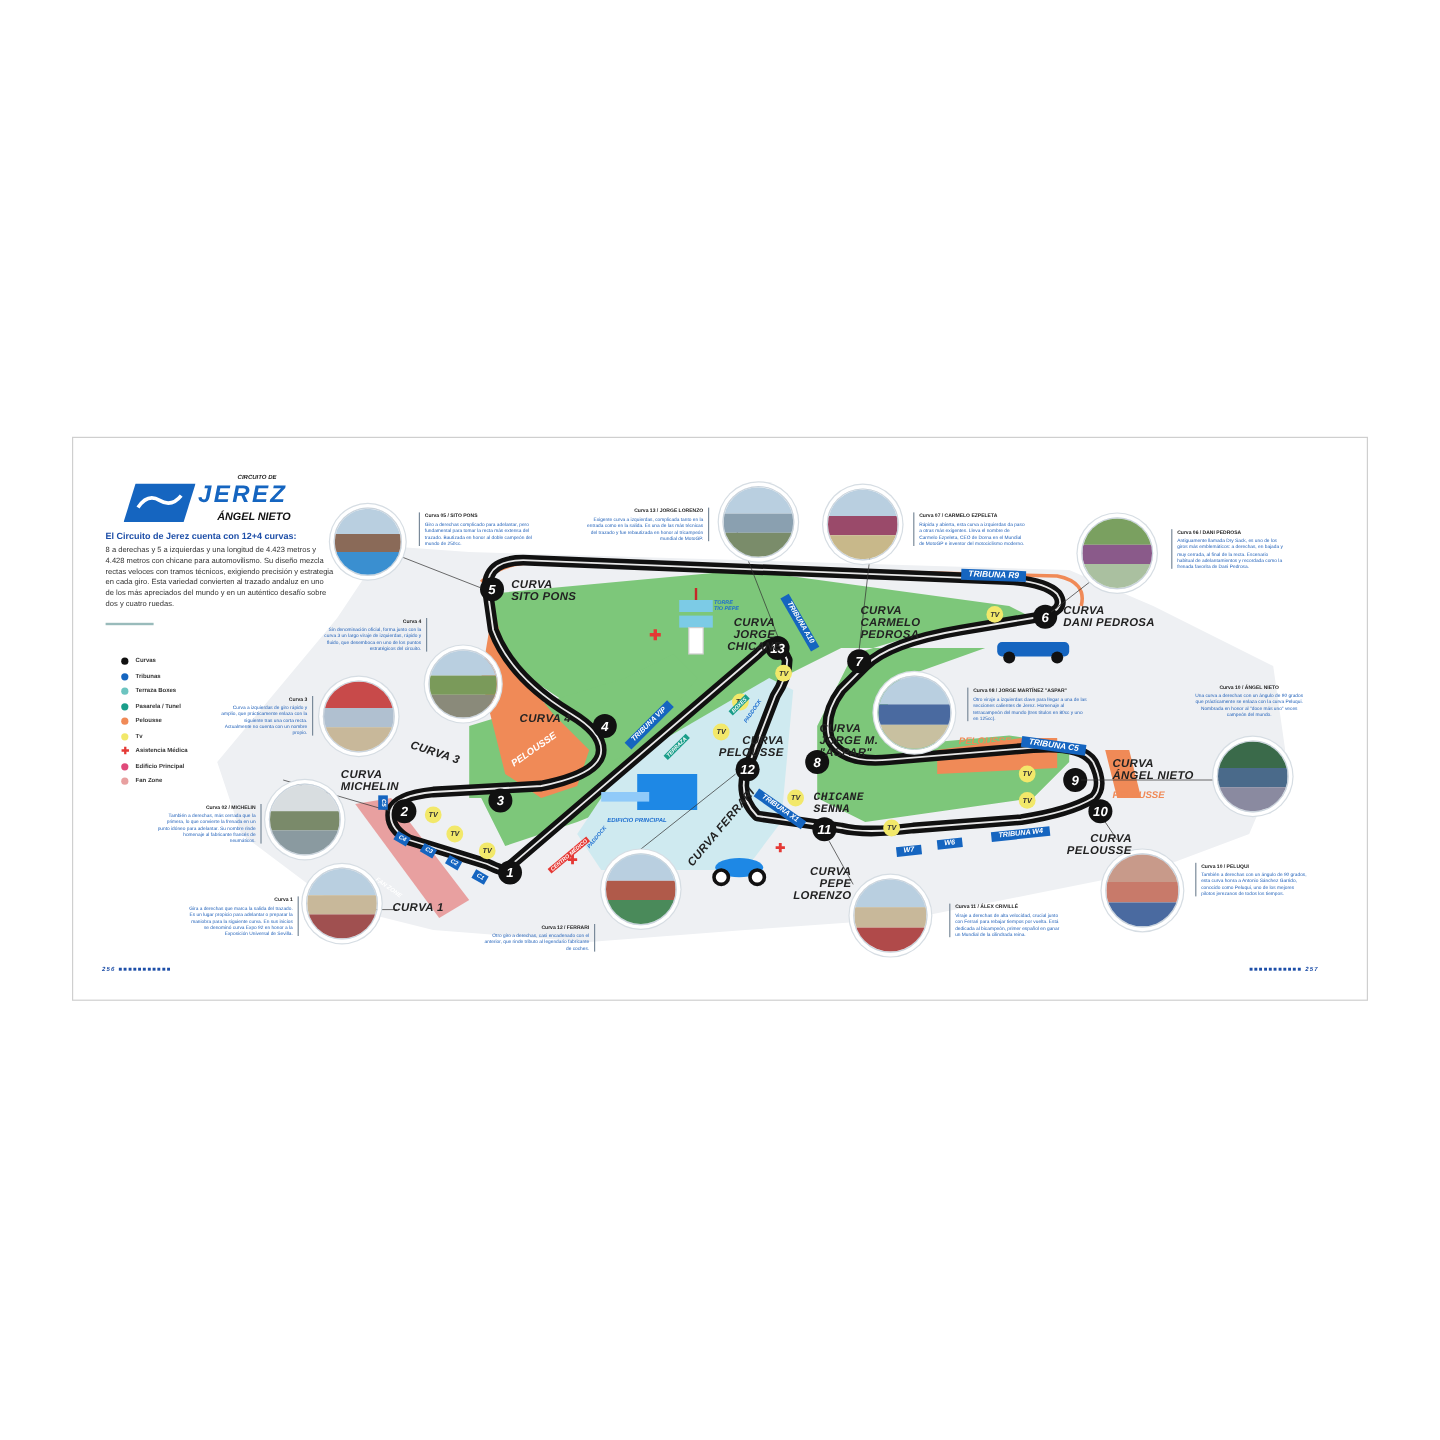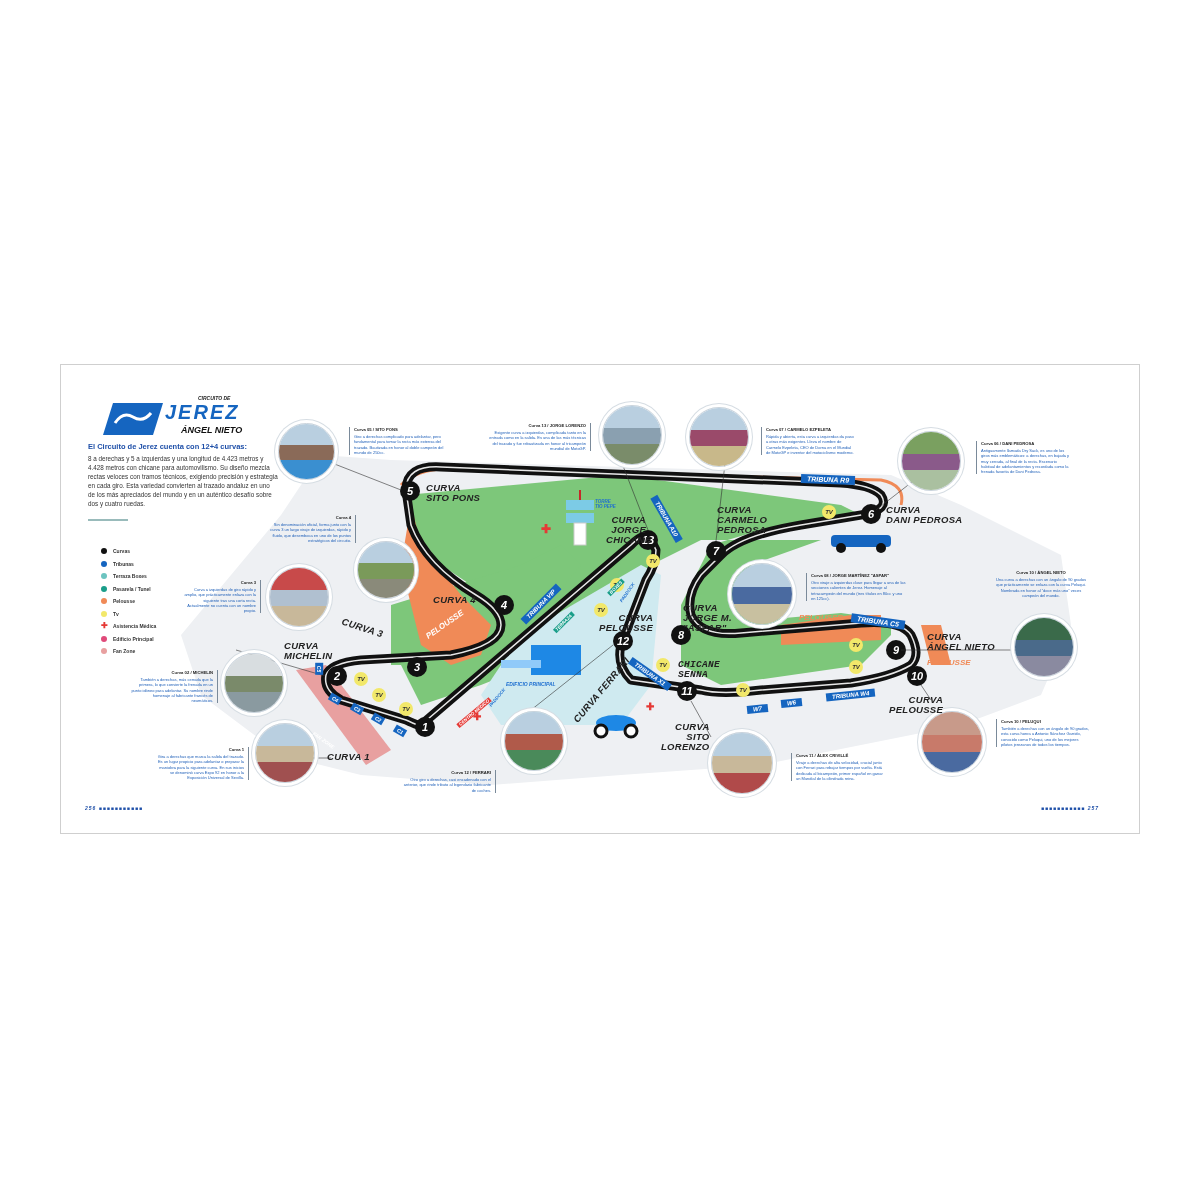--- a/index.html
+++ b/index.html
@@ -352,21 +352,21 @@
   <div class="lbl" style="left:866px;top:267px;">
       <div>CURVA</div>
       <div>ÁNGEL NIETO</div>
     </div>
   <div class="lbl" style="left:828px;top:330px;text-align:right;">
       <div>CURVA</div>
       <div>PELOUSSE</div>
     </div>
   <div class="lbl" style="left:600px;top:357px;text-align:right;">
       <div>CURVA</div>
-      <div>SITO</div>
+      <div>PEPE</div>
       <div>LORENZO</div>
     </div>
   <div class="lbl" style="left:617px;top:295px;font-family:Liberation Mono, monospace;">
       <div>CHICANE</div>
       <div>SENNA</div>
     </div>
 
   <div class="pelo" style="left:362px;top:255px;transform:rotate(-35deg);color:#fff;">PELOUSSE</div>
   <div class="pelo" style="left:738px;top:248px;">PELOUSSE</div>
   <div class="pelo" style="left:866px;top:293px;">PELOUSSE</div>

